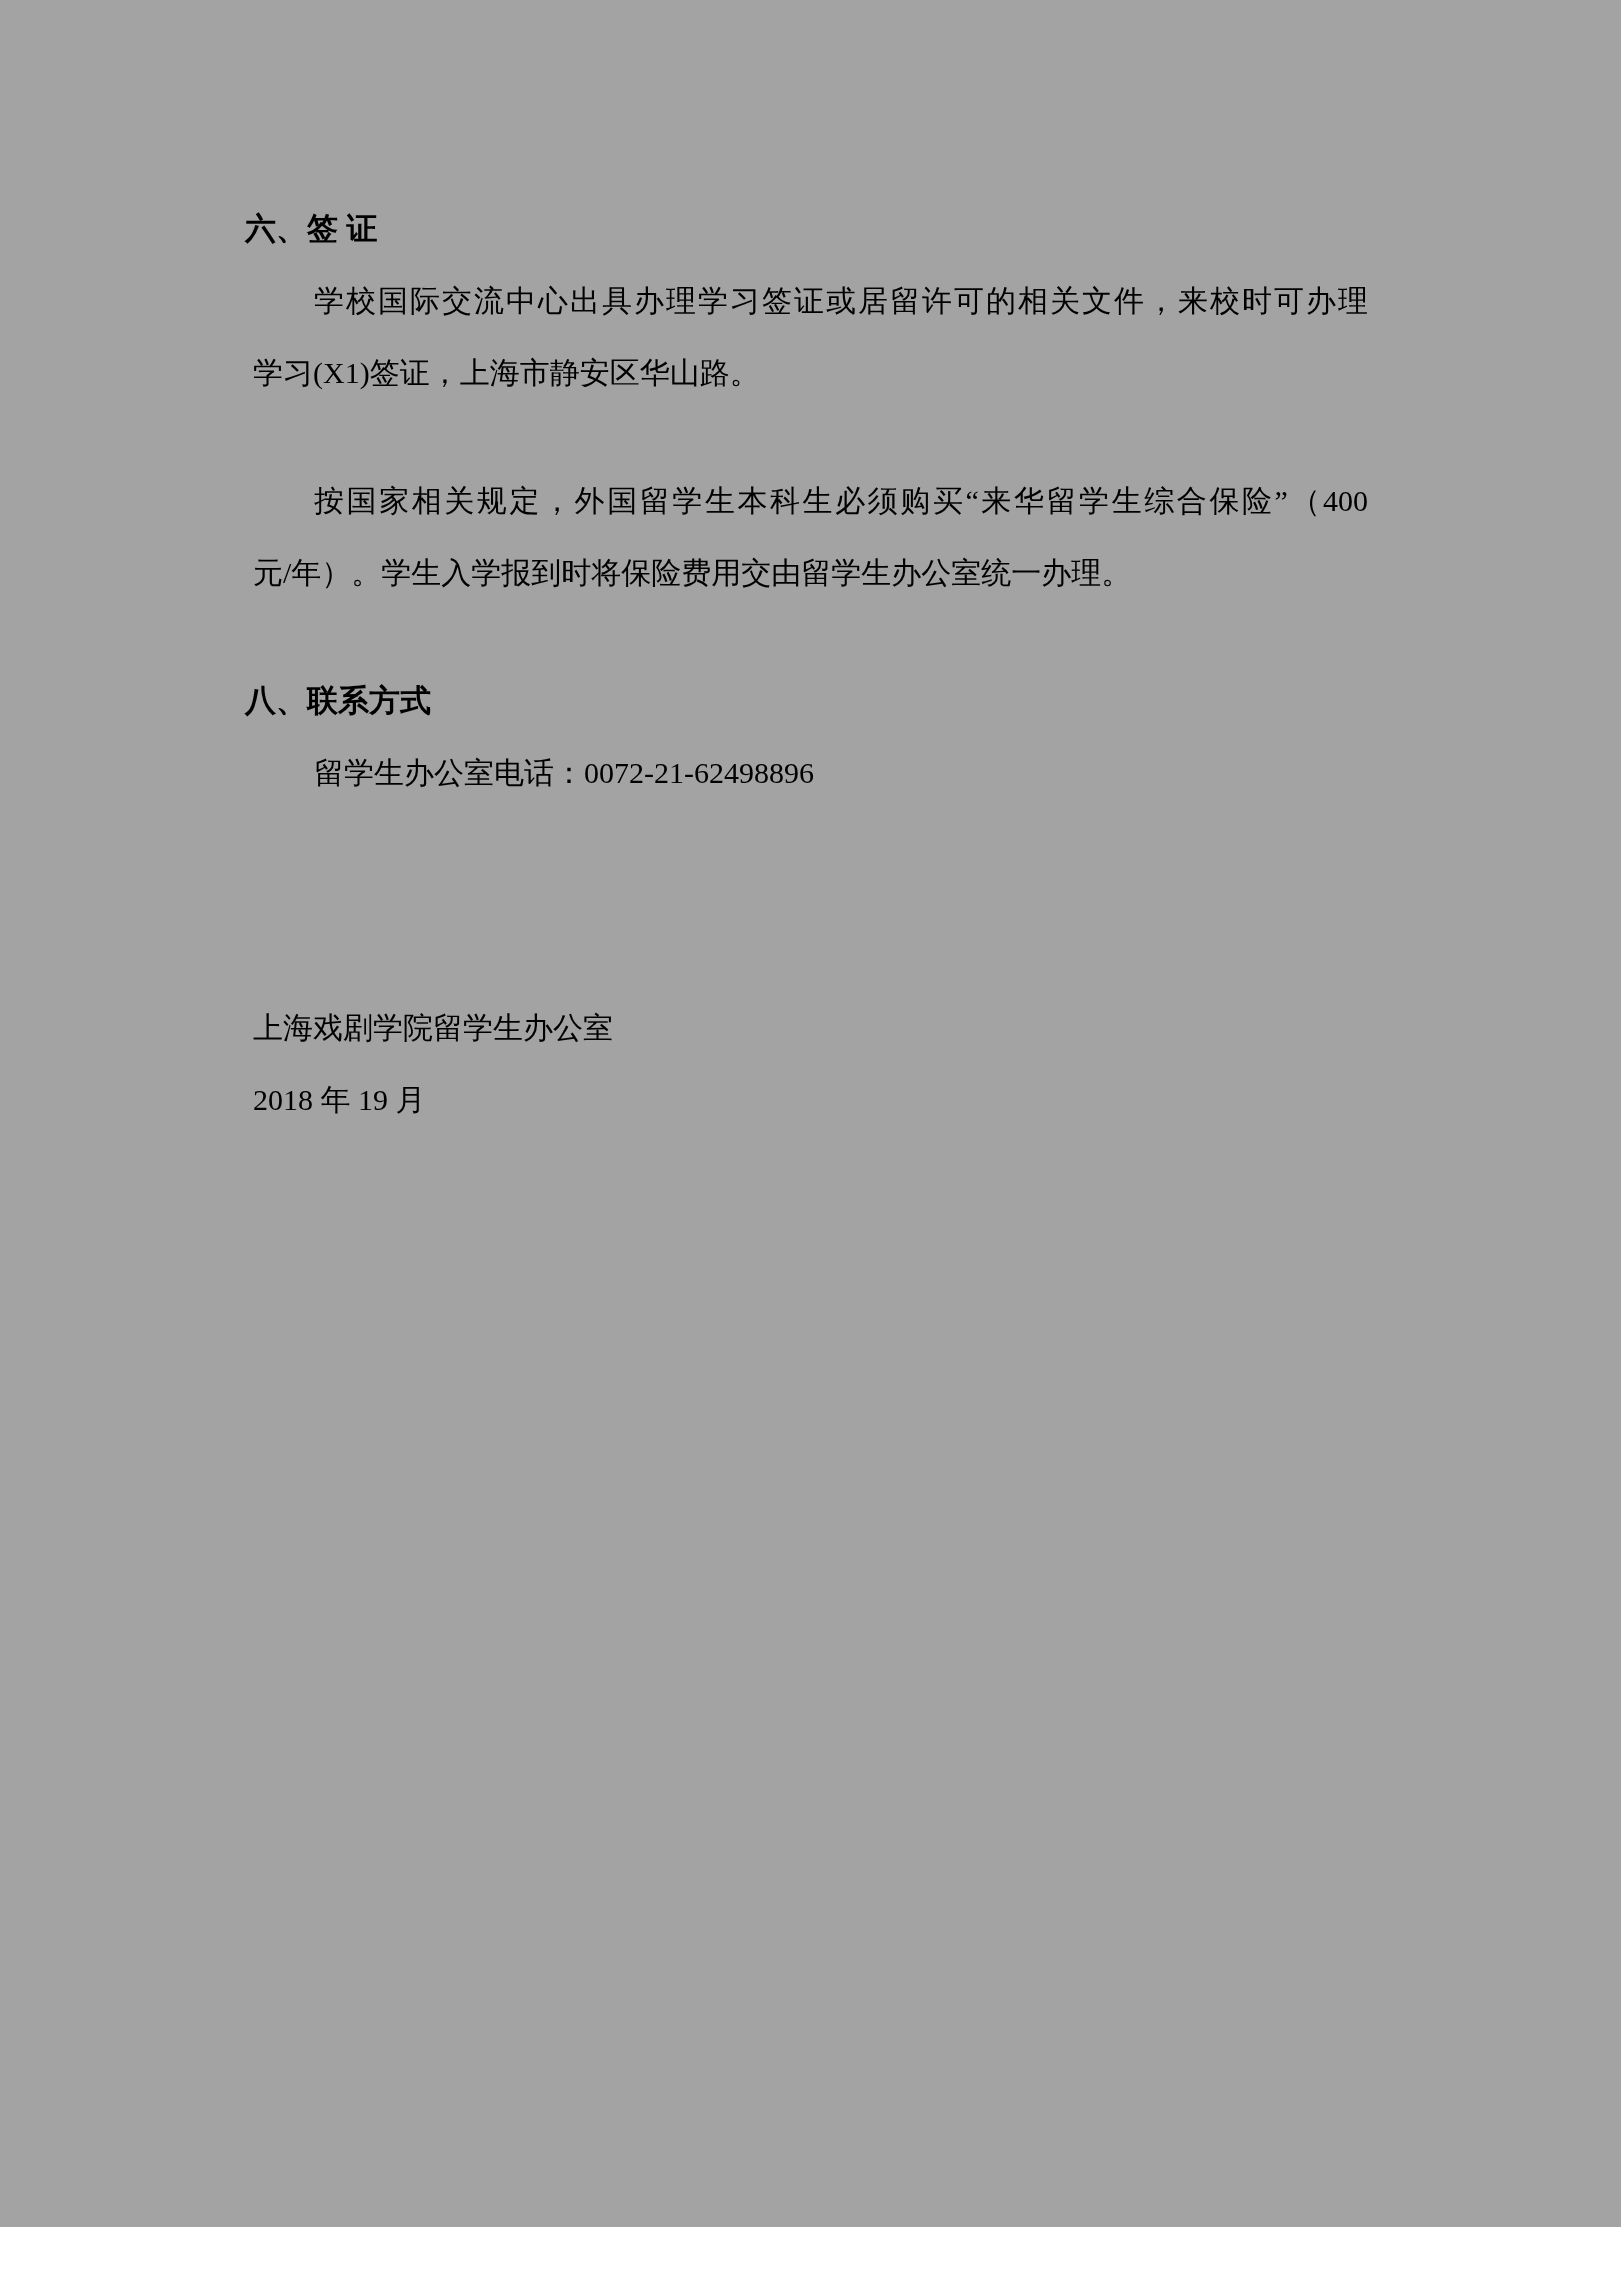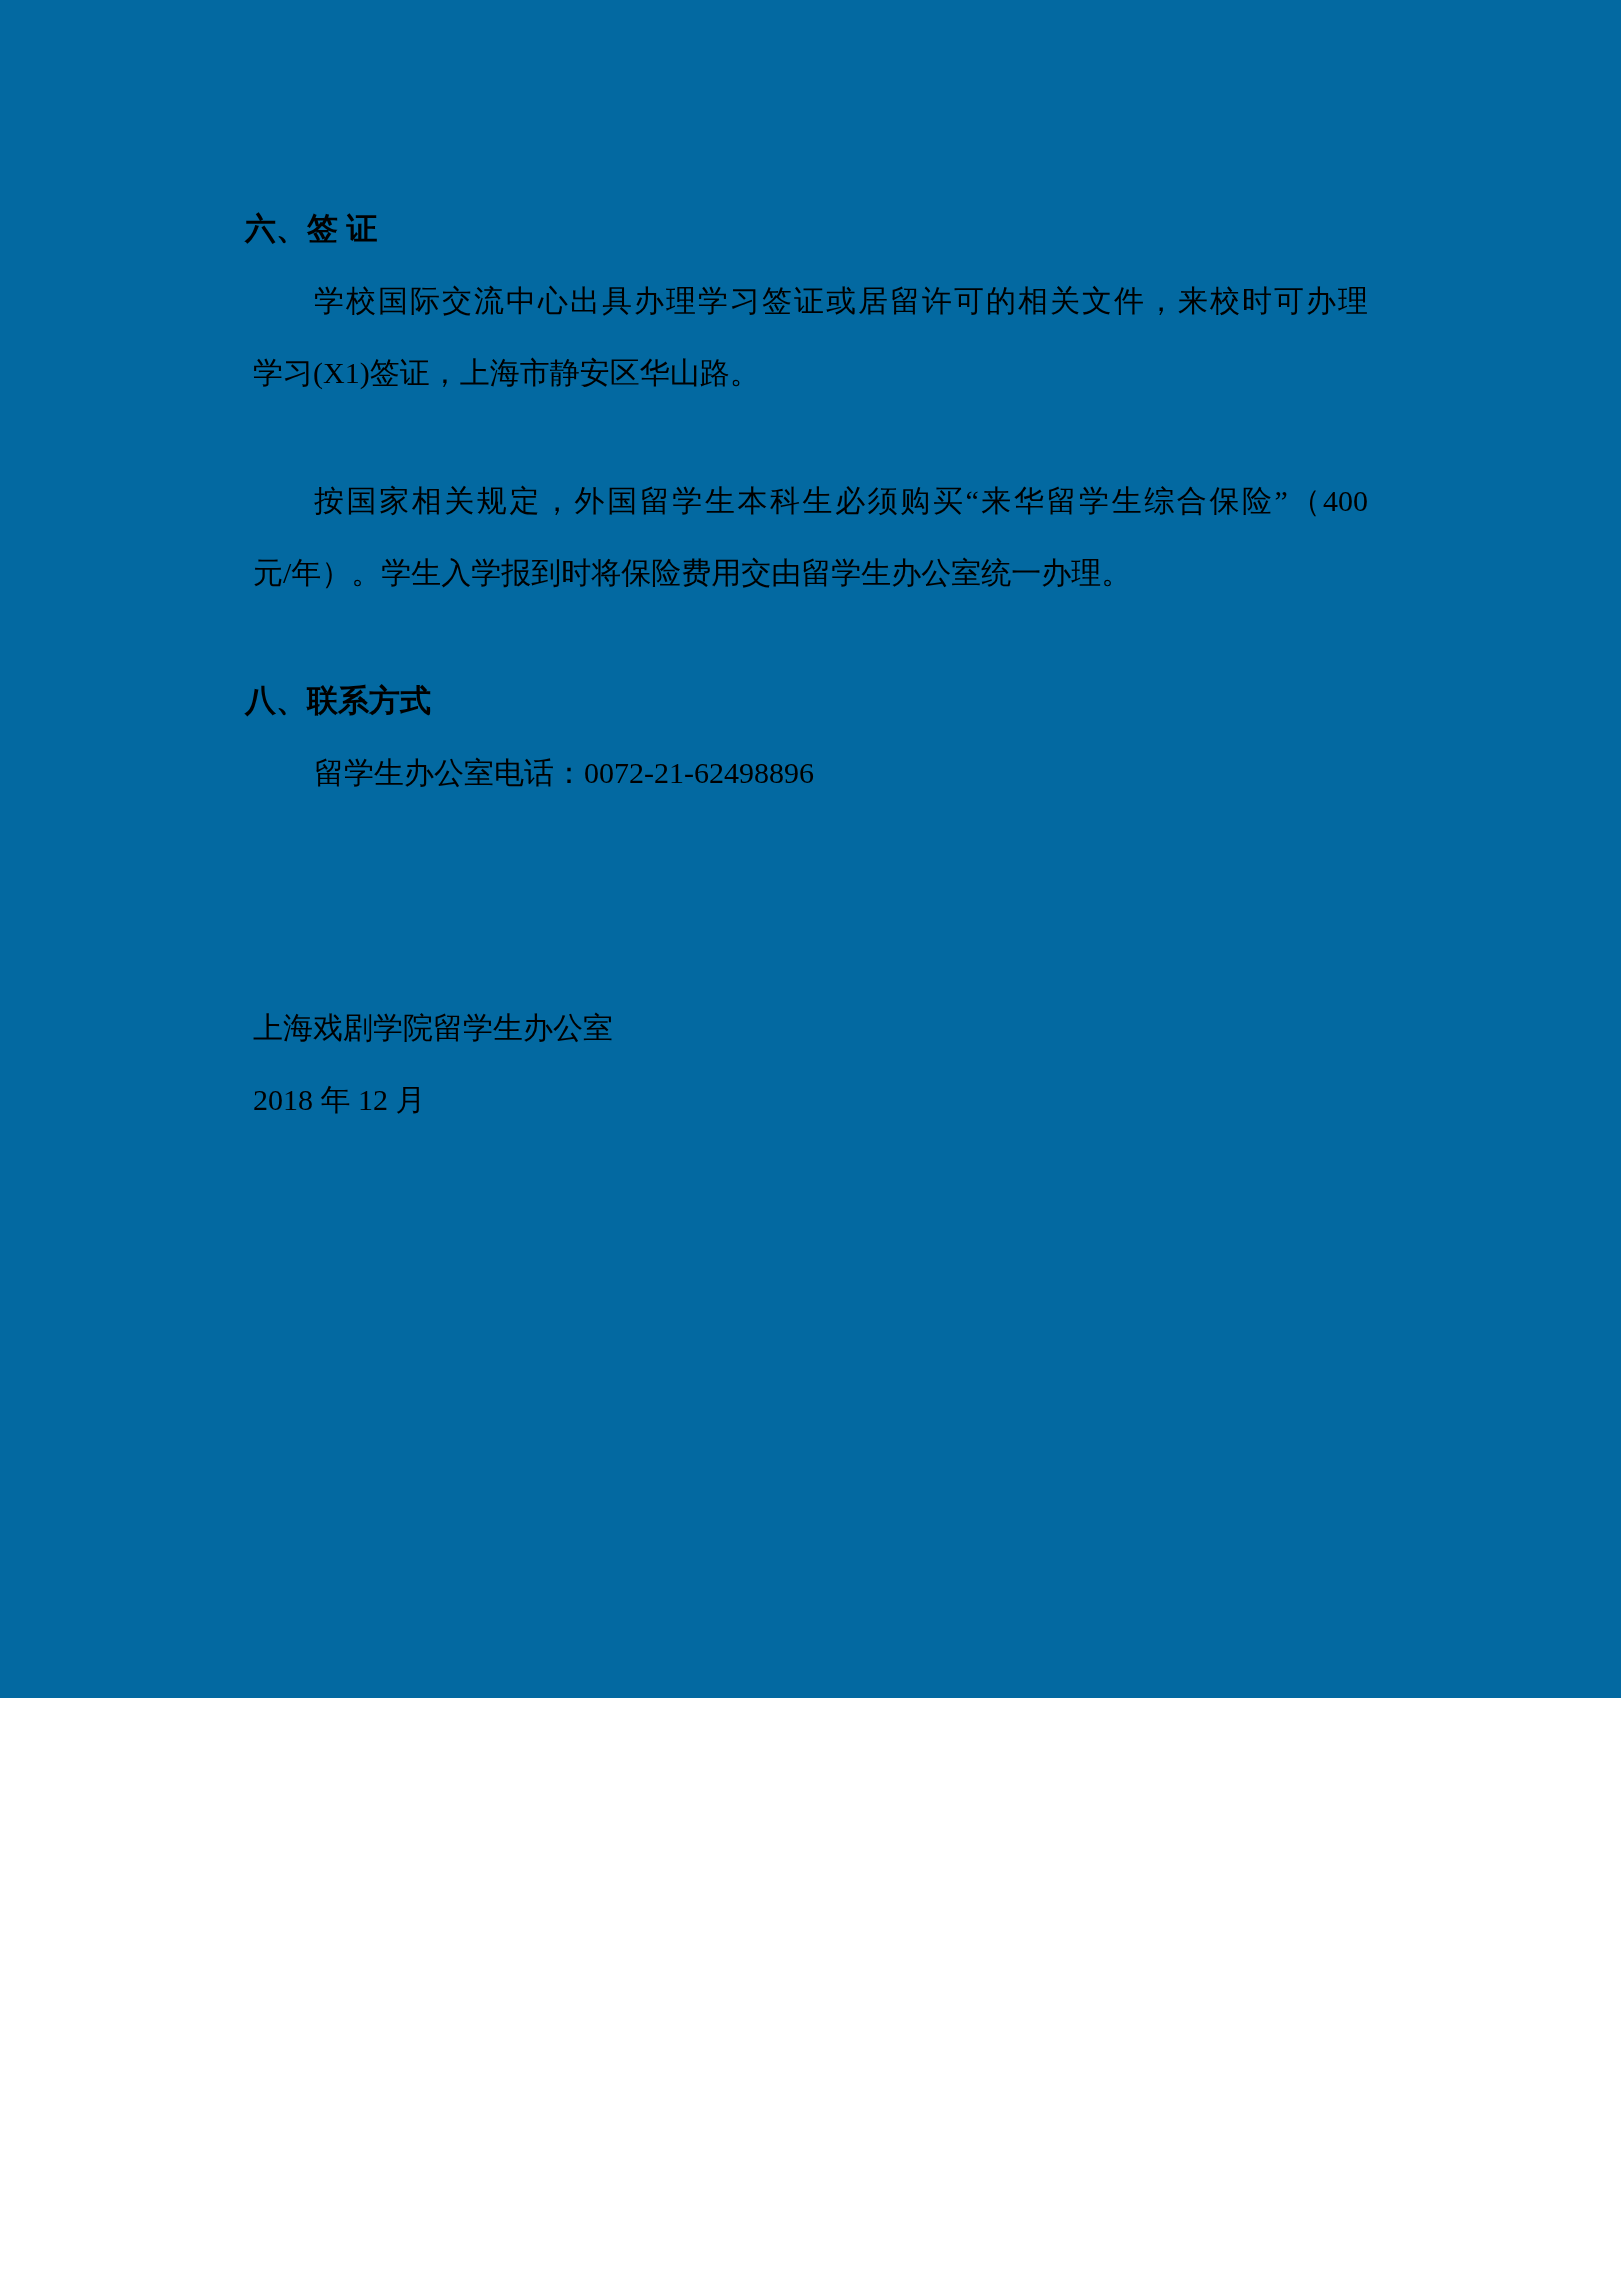--- a/index.html
+++ b/index.html
@@ -3,22 +3,22 @@
 <meta charset="utf-8">
 <style>
   html, body {
     margin: 0;
     padding: 0;
     background: #ffffff;
   }
   .page {
     position: relative;
     width: 1621px;
-    height: 1698px;
-    background: #0369a1;
+    height: 2227px;
+    background: #a3a3a3;
     color: #000000;
     overflow: hidden;
     font-family: "Liberation Serif", "DejaVu Serif", serif;
   }
   .content {
     position: absolute;
     left: 245px;
     top: 197px;
     width: 1131px;
   }
@@ -64,18 +64,18 @@
       <p class="ln">元/年）。学生入学报到时将保险费用交由留学生办公室统一办理。</p>
     </div>
 
     <div class="section">
       <h2 class="hd">八、联系方式</h2>
       <p class="ln indent">留学生办公室电话：0072-21-62498896</p>
     </div>
 
     <div class="signoff">
       <p class="ln">上海戏剧学院留学生办公室</p>
-      <p class="ln">2018 年 12 月</p>
+      <p class="ln">2018 年 19 月</p>
     </div>
 
   </div>
 </div>
 
 
 </body></html>

